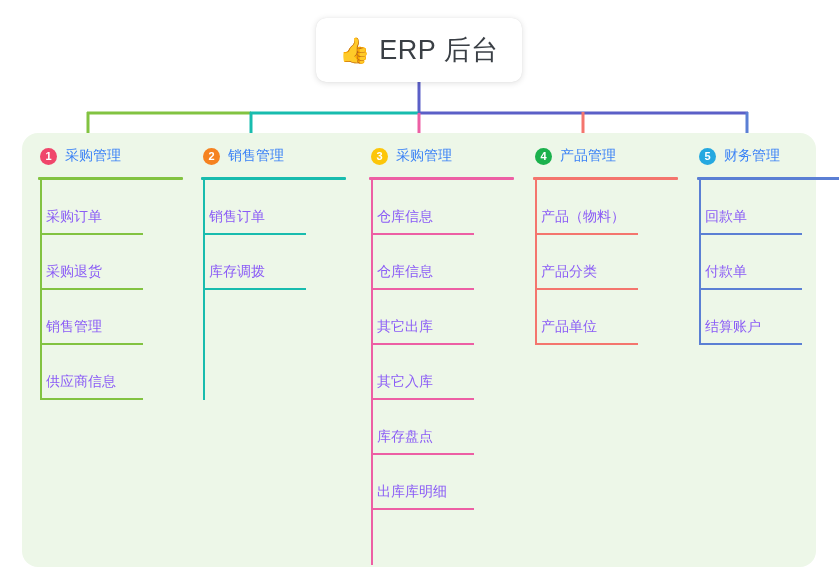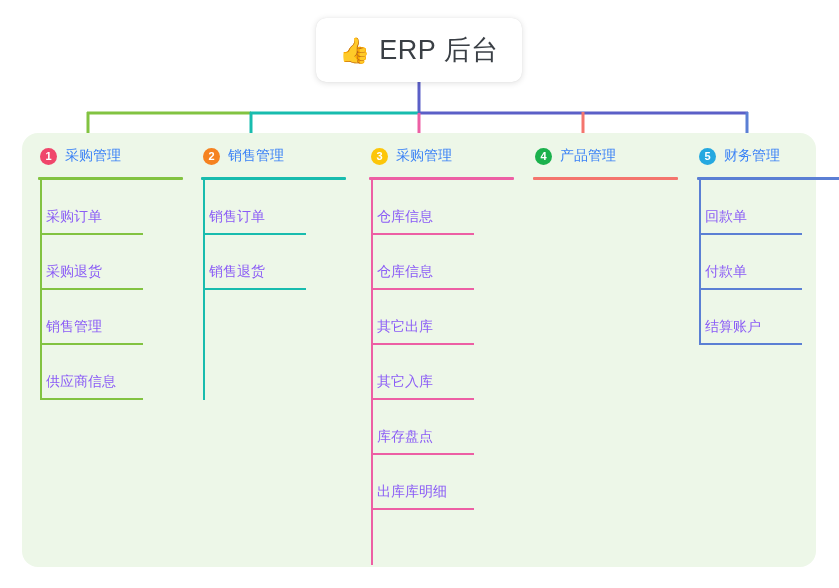--- a/index.html
+++ b/index.html
@@ -204,21 +204,21 @@
         <span class="col-title">销售管理</span>
       </div>
       <div class="col-rule" style="background: rgb(24, 188, 174);"></div>
       <div class="leaf-list" style="height: 180px;">
         <div class="spine" style="background: rgb(24, 188, 174); height: 220px;"></div>
         <div class="leaf">
           <span class="leaf-text">销售订单</span>
           <div class="leaf-rule" style="background: rgb(24, 188, 174);"></div>
         </div>
         <div class="leaf">
-          <span class="leaf-text">销售退货</span>
+          <span class="leaf-text">库存调拨</span>
           <div class="leaf-rule" style="background: rgb(24, 188, 174);"></div>
         </div>
       </div>
     </div>
     <div class="column" style="left: 369px;">
       <div class="col-header">
         <span class="badge" style="background: rgb(252, 198, 10);">3</span>
         <span class="col-title">采购管理</span>
       </div>
       <div class="col-rule" style="background: rgb(237, 95, 164);"></div>
@@ -249,20 +249,35 @@
           <div class="leaf-rule" style="background: rgb(237, 95, 164);"></div>
         </div>
       </div>
     </div>
     <div class="column" style="left: 533px;">
       <div class="col-header">
         <span class="badge" style="background: rgb(27, 177, 76);">4</span>
         <span class="col-title">产品管理</span>
       </div>
       <div class="col-rule" style="background: rgb(244, 117, 109);"></div>
+      <div class="leaf-list" style="height: 165px;">
+        <div class="spine" style="background: rgb(244, 117, 109); height: 165px;"></div>
+        <div class="leaf">
+          <span class="leaf-text">产品（物料）</span>
+          <div class="leaf-rule" style="background: rgb(244, 117, 109);"></div>
+        </div>
+        <div class="leaf">
+          <span class="leaf-text">产品分类</span>
+          <div class="leaf-rule" style="background: rgb(244, 117, 109);"></div>
+        </div>
+        <div class="leaf">
+          <span class="leaf-text">产品单位</span>
+          <div class="leaf-rule" style="background: rgb(244, 117, 109);"></div>
+        </div>
+      </div>
     </div>
     <div class="column" style="left: 697px;">
       <div class="col-header">
         <span class="badge" style="background: rgb(37, 168, 224);">5</span>
         <span class="col-title">财务管理</span>
       </div>
       <div class="col-rule" style="background: rgb(91, 127, 212);"></div>
       <div class="leaf-list" style="height: 165px;">
         <div class="spine" style="background: rgb(91, 127, 212); height: 165px;"></div>
         <div class="leaf">

